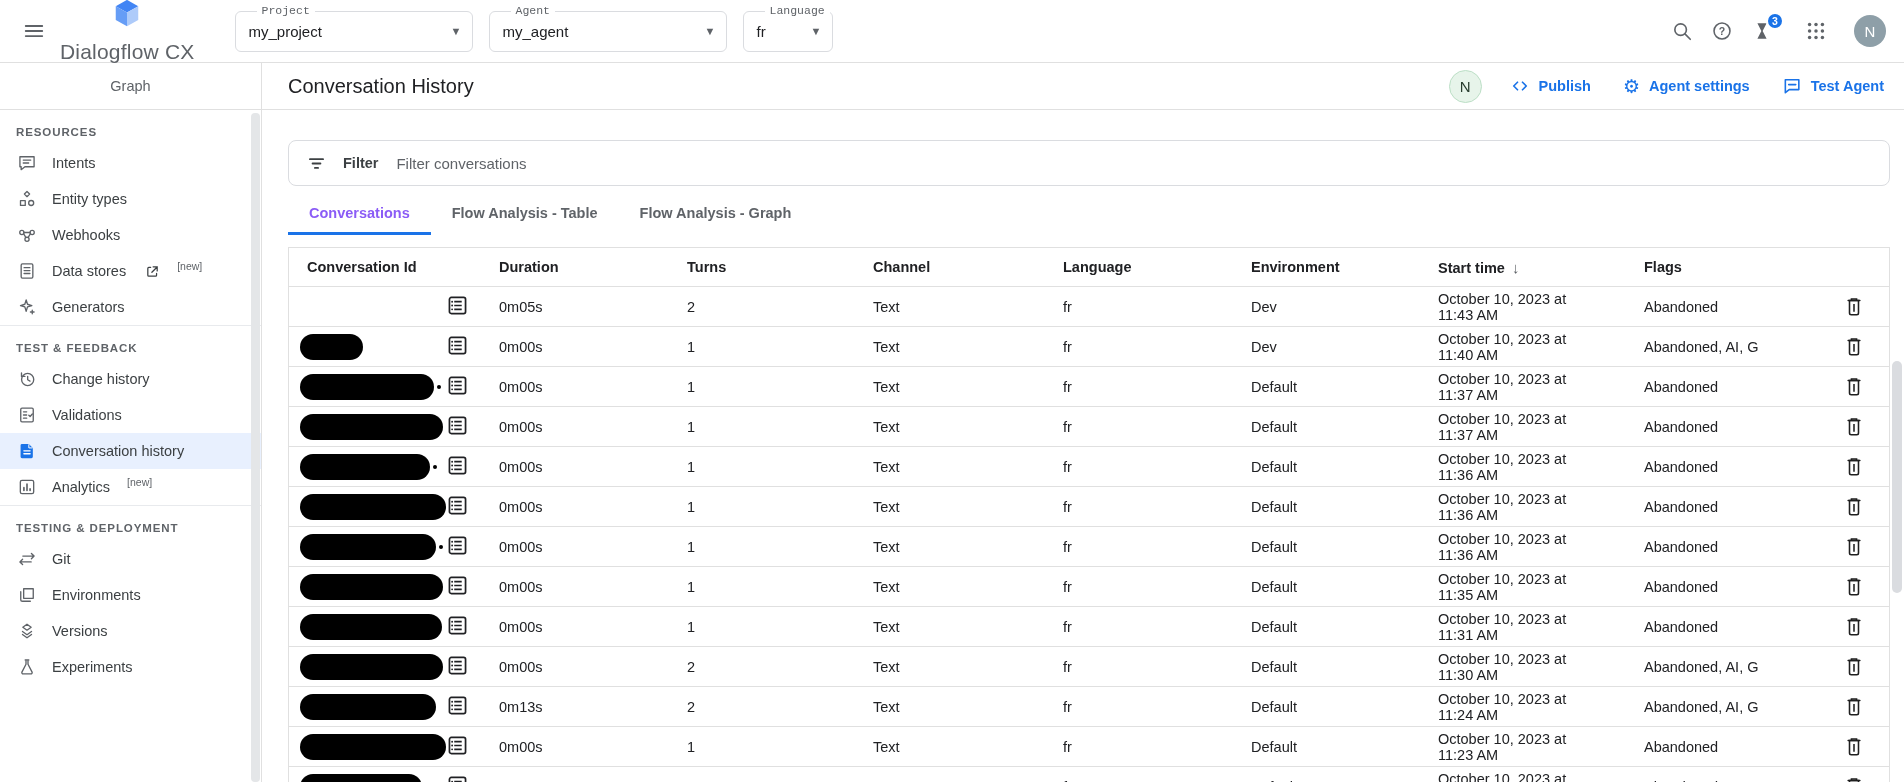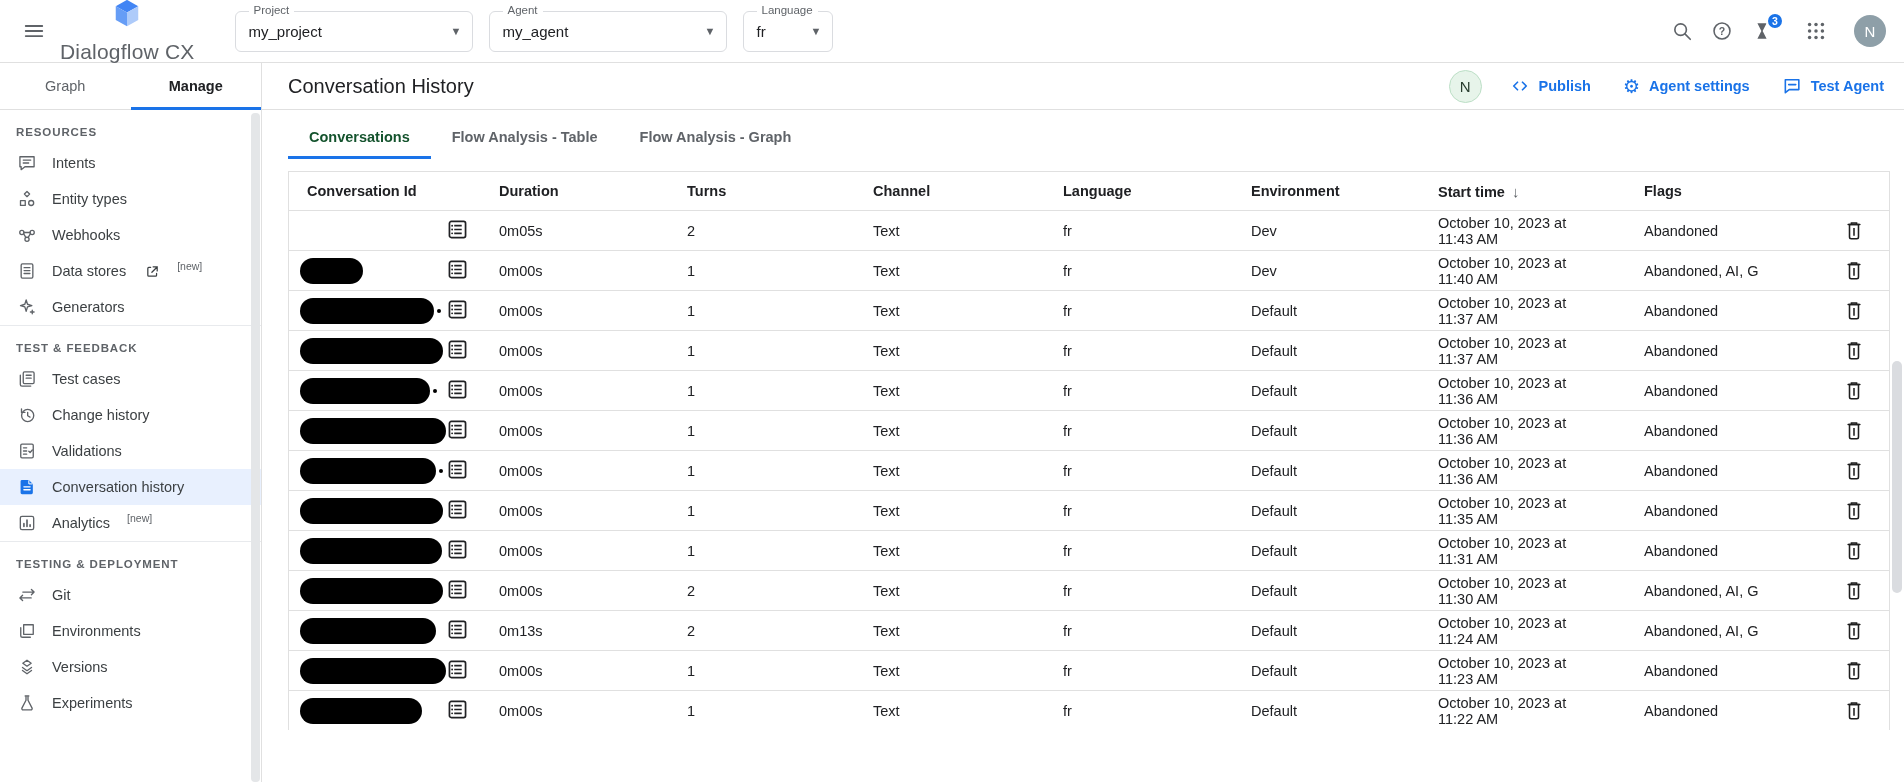--- a/index.html
+++ b/index.html
@@ -10,21 +10,21 @@
   }
   .ic { display:inline-flex; align-items:center; justify-content:center; }
   .ic svg { display:block; }
 
   
   .topbar { height:63px; display:flex; align-items:center; border-bottom:1px solid #e0e0e0; padding:0 18px 0 14px; }
   .hambtn { width:40px; height:40px; display:flex; align-items:center; justify-content:center; cursor:pointer; }
   .logo { display:flex; align-items:center; gap:12px; margin-left:6px; cursor:pointer;flex-direction:column; }
   .product { font-size:21px; color:#5f6368; letter-spacing:0.2px; white-space:nowrap; }
   .field { position:relative; height:41px; border:1px solid #dadce0; border-radius:6px; display:flex; align-items:center; padding:0 10px 0 13px; background:#fff; cursor:pointer; }
-  .field .flabel { position:absolute; top:-8px; left:13px; background:#fff; padding:0 5px; font-size:11.5px; color:#5f6368; }
+  .field .flabel { position:absolute; top:-8px; left:21px; background:#fff; padding:0 5px; font-size:11.5px; color:#5f6368;font-family:Liberation Mono, monospace; }
   .field .fval { font-size:15px; color:#202124; }
   .field .caret { margin-left:auto; color:#5f6368; font-size:11px; padding-left:14px; }
   .f-project { width:238px; margin-left:40px; }
   .f-agent   { width:238px; margin-left:16px; }
   .f-lang    { width:90px;  margin-left:16px; }
   .tb-right { margin-left:auto; display:flex; align-items:center; }
   .tbicon { width:40px; height:40px; display:flex; align-items:center; justify-content:center; cursor:pointer; position:relative; }
   .badge { position:absolute; top:1px; right:-2px; width:18px; height:18px; border-radius:50%; background:#1a73e8; color:#fff;
            font-size:10.5px; font-weight:bold; display:flex; align-items:center; justify-content:center; border:2px solid #fff; }
   .avatar-top { width:32px; height:32px; border-radius:50%; background:#8e9fa8; color:#fff; font-size:15px;
@@ -57,21 +57,21 @@
 
   .c-body { padding:0 14px 0 26px; }
   .filter-card { margin-top:30px; height:46px; width:1602px; border:1px solid #dadce0; border-radius:8px;
                  display:flex; align-items:center; padding:0 17px; gap:16px; }
   .filter-label { font-size:14.5px; font-weight:bold; color:#3c4043; }
   .filter-input { border:none; outline:none; flex:1; font-size:15px; font-family:inherit; color:#202124; }
   .filter-input::placeholder { color:#5f6368; }
 
   .tabs-row { margin-top:8px; display:flex; }
   .tab { padding:11px 21px 14px; font-size:14.5px; font-weight:bold; color:#5f6368; cursor:pointer; position:relative; white-space:nowrap; }
-  .tab.active { color:#14532d; }
+  .tab.active { color:#8b5cf6; }
   .tab.active::after { content:""; position:absolute; left:0; right:0; bottom:0; height:3px; background:#1a73e8; }
 
   .table { margin-top:12px; width:1602px; border:1px solid #e0e0e0; border-bottom:none; }
   .thead, .trow { display:grid; grid-template-columns:192px 188px 186px 190px 188px 187px 206px 193px 70px; align-items:center; }
   .thead { height:38px; font-size:14.5px; font-weight:bold; color:#202124; }
   .trow { height:40px; border-top:1px solid #e0e0e0; font-size:14.5px; color:#202124; }
   .cell { padding-left:18px; overflow:hidden; }
   .hcell { padding-left:18px; cursor:pointer; white-space:nowrap; }
   .sort-arrow { color:#5f6368; font-weight:normal; margin-left:7px; font-size:15px; }
   .idcell { display:flex; align-items:center; justify-content:space-between; padding:0 12px 0 11px; }
@@ -163,21 +163,20 @@
     </div>
     <div class="avatar-top">N</div>
   </div>
 </div>
 
 <div class="layout">
 
   <div class="sidebar">
     <div class="s-tabs" id="sideTabs">
         <div class="s-tab">Graph</div>
-        <div class="s-tab active">Manage</div>
       </div>
     <div id="sideSections">
         <div class="s-sec">
           <div class="s-title">RESOURCES</div>
           <div class="side-item">
             <span class="ic">
               <svg viewBox="0 0 24 24" width="20" height="20">
                 <path d="M3.5 4.5h17v12h-11L5 20v-3.5H3.5z" stroke="#5f6368" stroke-width="1.6" fill="none" stroke-linecap="round" stroke-linejoin="round"></path>
                 <path d="M7.5 8.5h9M7.5 12h6.5" stroke="#5f6368" stroke-width="1.6" fill="none" stroke-linecap="round" stroke-linejoin="round"></path>
               </svg>
@@ -226,30 +225,20 @@
               <svg viewBox="0 0 24 24" width="20" height="20">
                 <path d="M11 3.5l1.6 5.2 5.2 1.6-5.2 1.6L11 17.1l-1.6-5.2-5.2-1.6 5.2-1.6z" stroke="#5f6368" stroke-width="1.6" fill="none" stroke-linecap="round" stroke-linejoin="round"></path>
                 <path d="M18.3 15.8v4.4M16.1 18h4.4" stroke="#5f6368" stroke-width="1.6" fill="none" stroke-linecap="round" stroke-linejoin="round"></path>
               </svg>
             </span>
             <span>Generators</span>
           </div>
         </div>
         <div class="s-sec">
           <div class="s-title">TEST &amp; FEEDBACK</div>
-          <div class="side-item">
-            <span class="ic">
-              <svg viewBox="0 0 24 24" width="20" height="20">
-                <rect x="7.5" y="3.5" width="13" height="14" rx="1.5" stroke="#5f6368" stroke-width="1.6" fill="none" stroke-linecap="round" stroke-linejoin="round"></rect>
-                <path d="M11 7.5h6M11 11h6" stroke="#5f6368" stroke-width="1.6" fill="none" stroke-linecap="round" stroke-linejoin="round"></path>
-                <path d="M4 7.5v11a2 2 0 002 2h10.5" stroke="#5f6368" stroke-width="1.6" fill="none" stroke-linecap="round" stroke-linejoin="round"></path>
-              </svg>
-            </span>
-            <span>Test cases</span>
-          </div>
           <div class="side-item">
             <span class="ic">
               <svg viewBox="0 0 24 24" width="20" height="20">
                 <circle cx="12.8" cy="12.6" r="7.3" stroke="#5f6368" stroke-width="1.6" fill="none" stroke-linecap="round" stroke-linejoin="round"></circle>
                 <path d="M12.8 8.8v4.1l2.8 1.7" stroke="#5f6368" stroke-width="1.6" fill="none" stroke-linecap="round" stroke-linejoin="round"></path>
                 <path d="M5.4 4.8v4.1h4.1" stroke="#5f6368" stroke-width="1.6" fill="none" stroke-linecap="round" stroke-linejoin="round"></path>
               </svg>
             </span>
             <span>Change history</span>
           </div>
@@ -348,20 +337,29 @@
             <svg viewBox="0 0 24 24" width="20" height="20">
               <path d="M4 4.5h16.2v11.8H8.6L4 20z" stroke="#1a73e8" stroke-width="1.9" fill="none" stroke-linejoin="round"></path>
               <path d="M8 10.3h8.5" stroke="#1a73e8" stroke-width="1.9" stroke-linecap="round"></path>
             </svg>
           </span>
         <span>Test Agent</span>
       </div>
     </div>
 
     <div class="c-body">
+      <div class="filter-card">
+        <span class="ic">
+            <svg viewBox="0 0 24 24" width="21" height="21">
+              <path d="M4.5 7h15M7.5 12h9M10.2 17h3.6" stroke="#3c4043" stroke-width="2.1" stroke-linecap="round"></path>
+            </svg>
+          </span>
+        <span class="filter-label">Filter</span>
+        <input class="filter-input" type="text" placeholder="Filter conversations" style="">
+      </div>
 
       <div class="tabs-row">
         <div class="tab active">Conversations</div>
         <div class="tab">Flow Analysis - Table</div>
         <div class="tab">Flow Analysis - Graph</div>
       </div>
 
       <div class="table">
         <div class="thead">
           <div class="hcell">Conversation Id</div>

